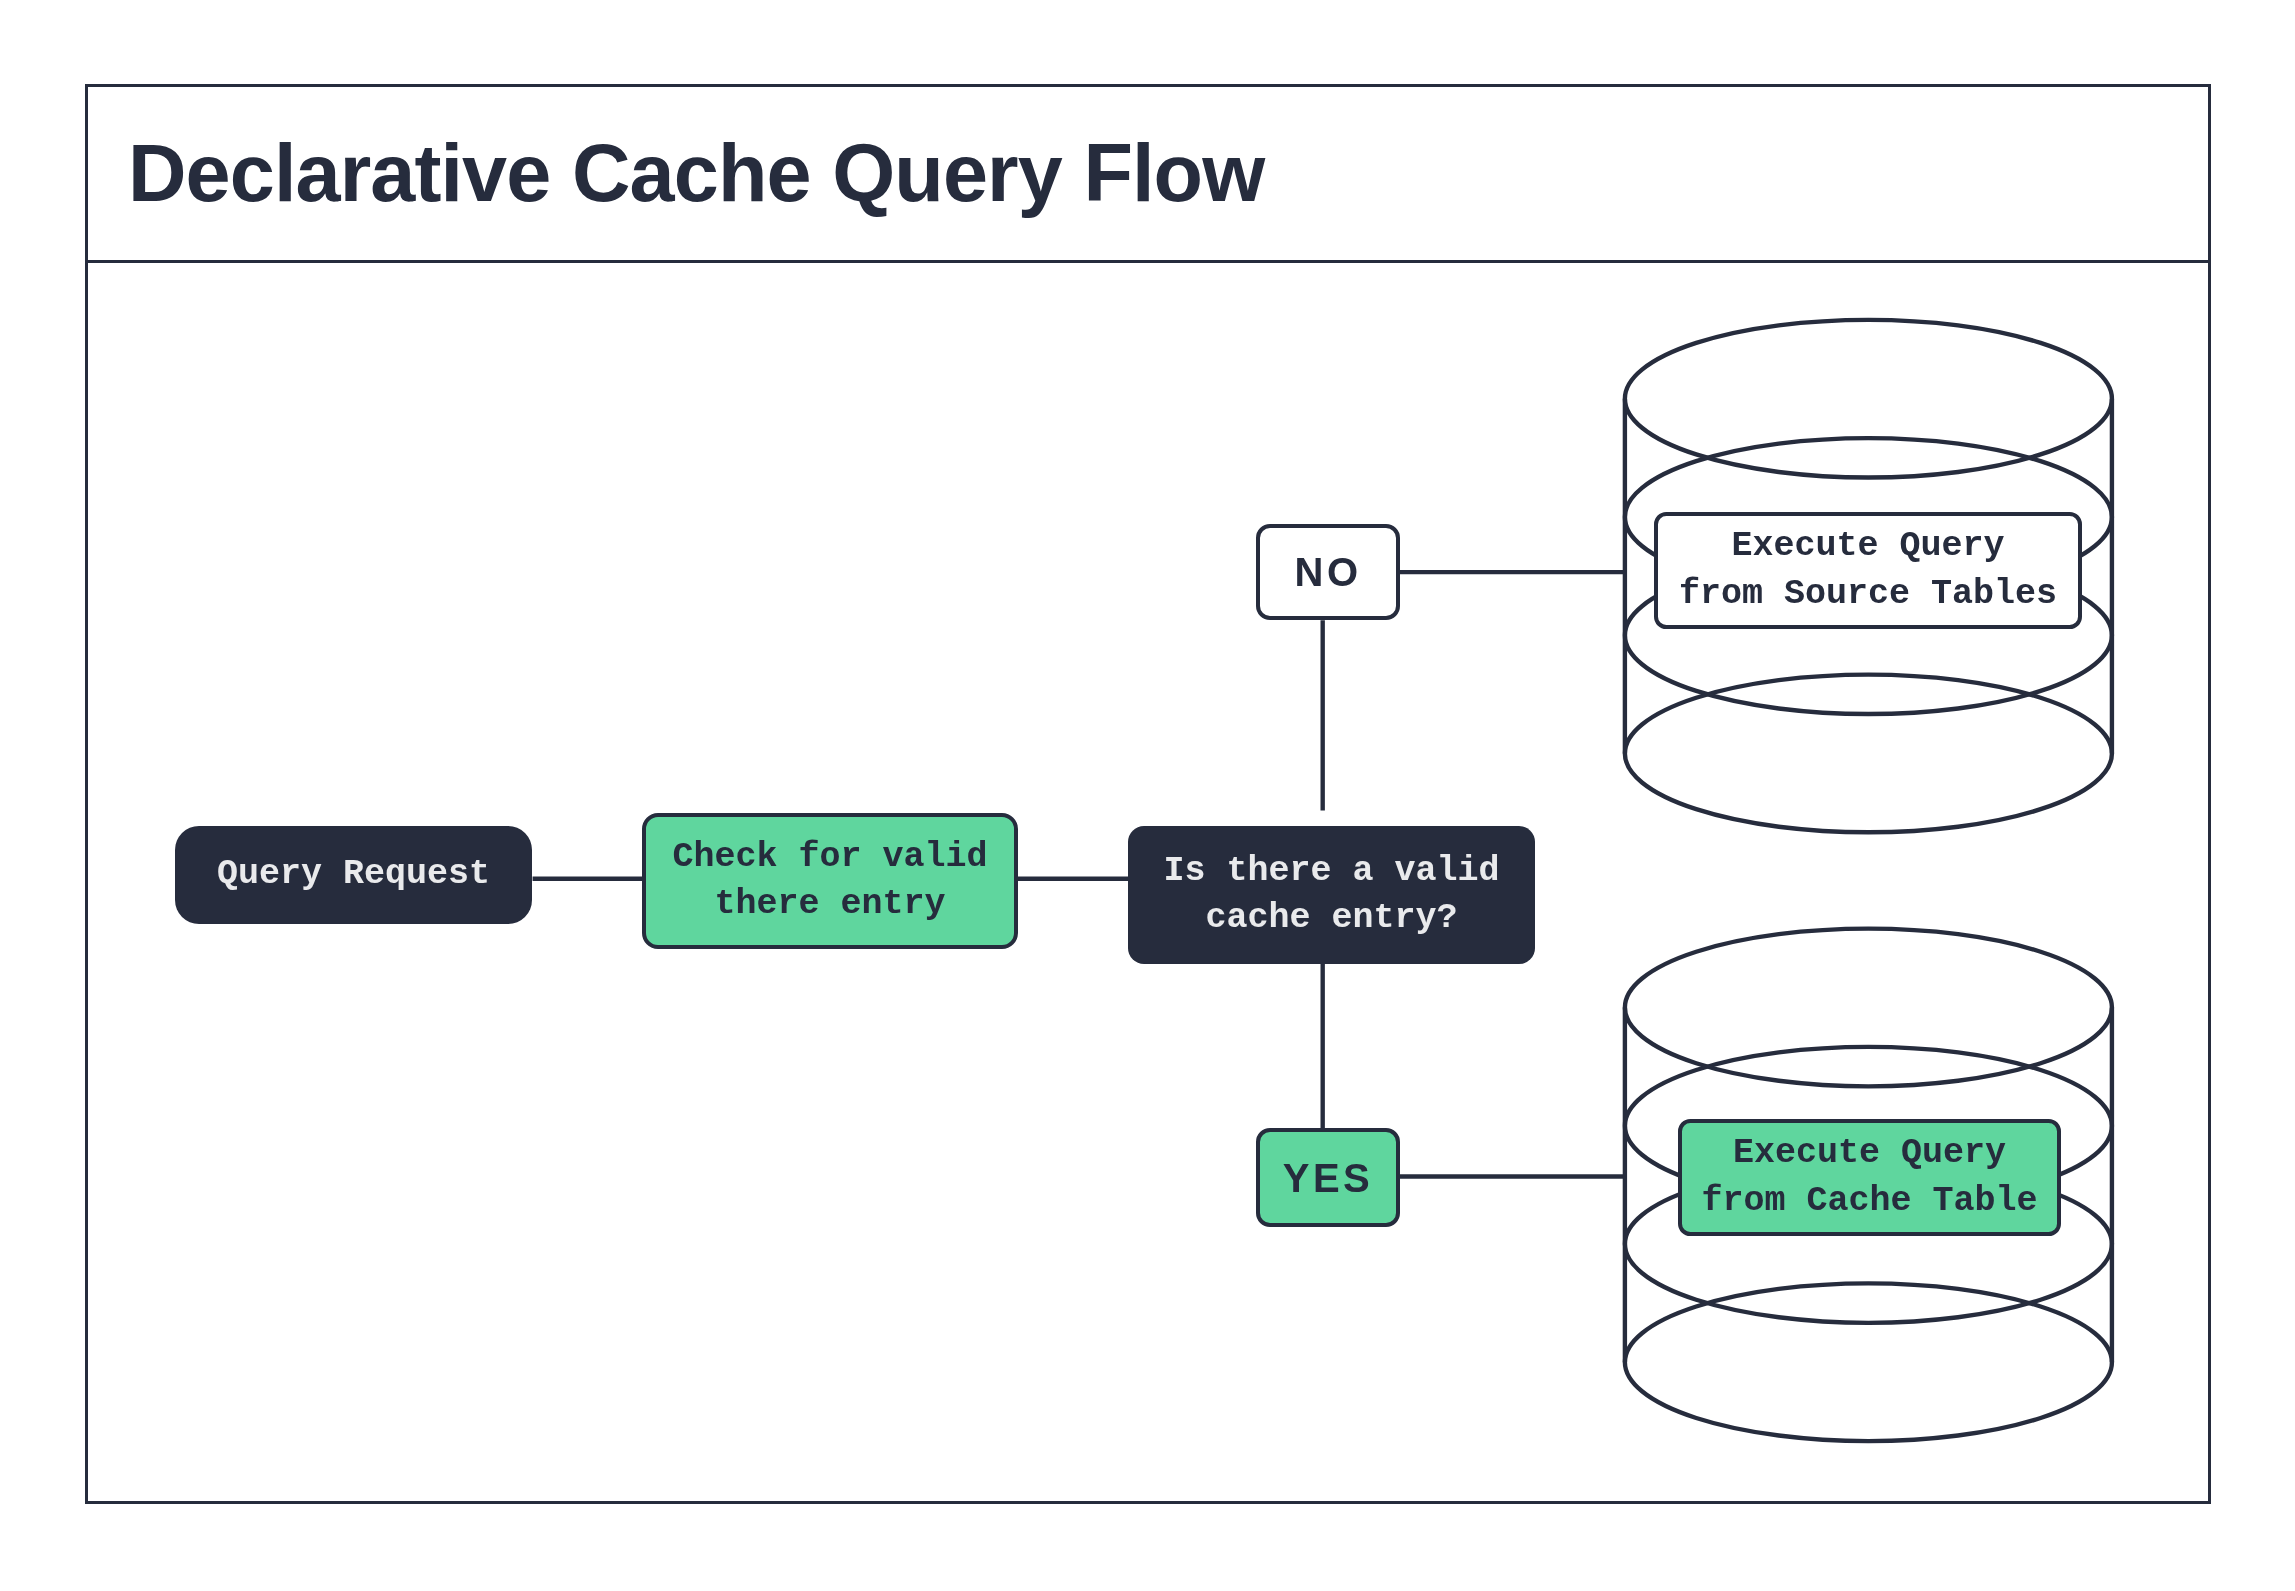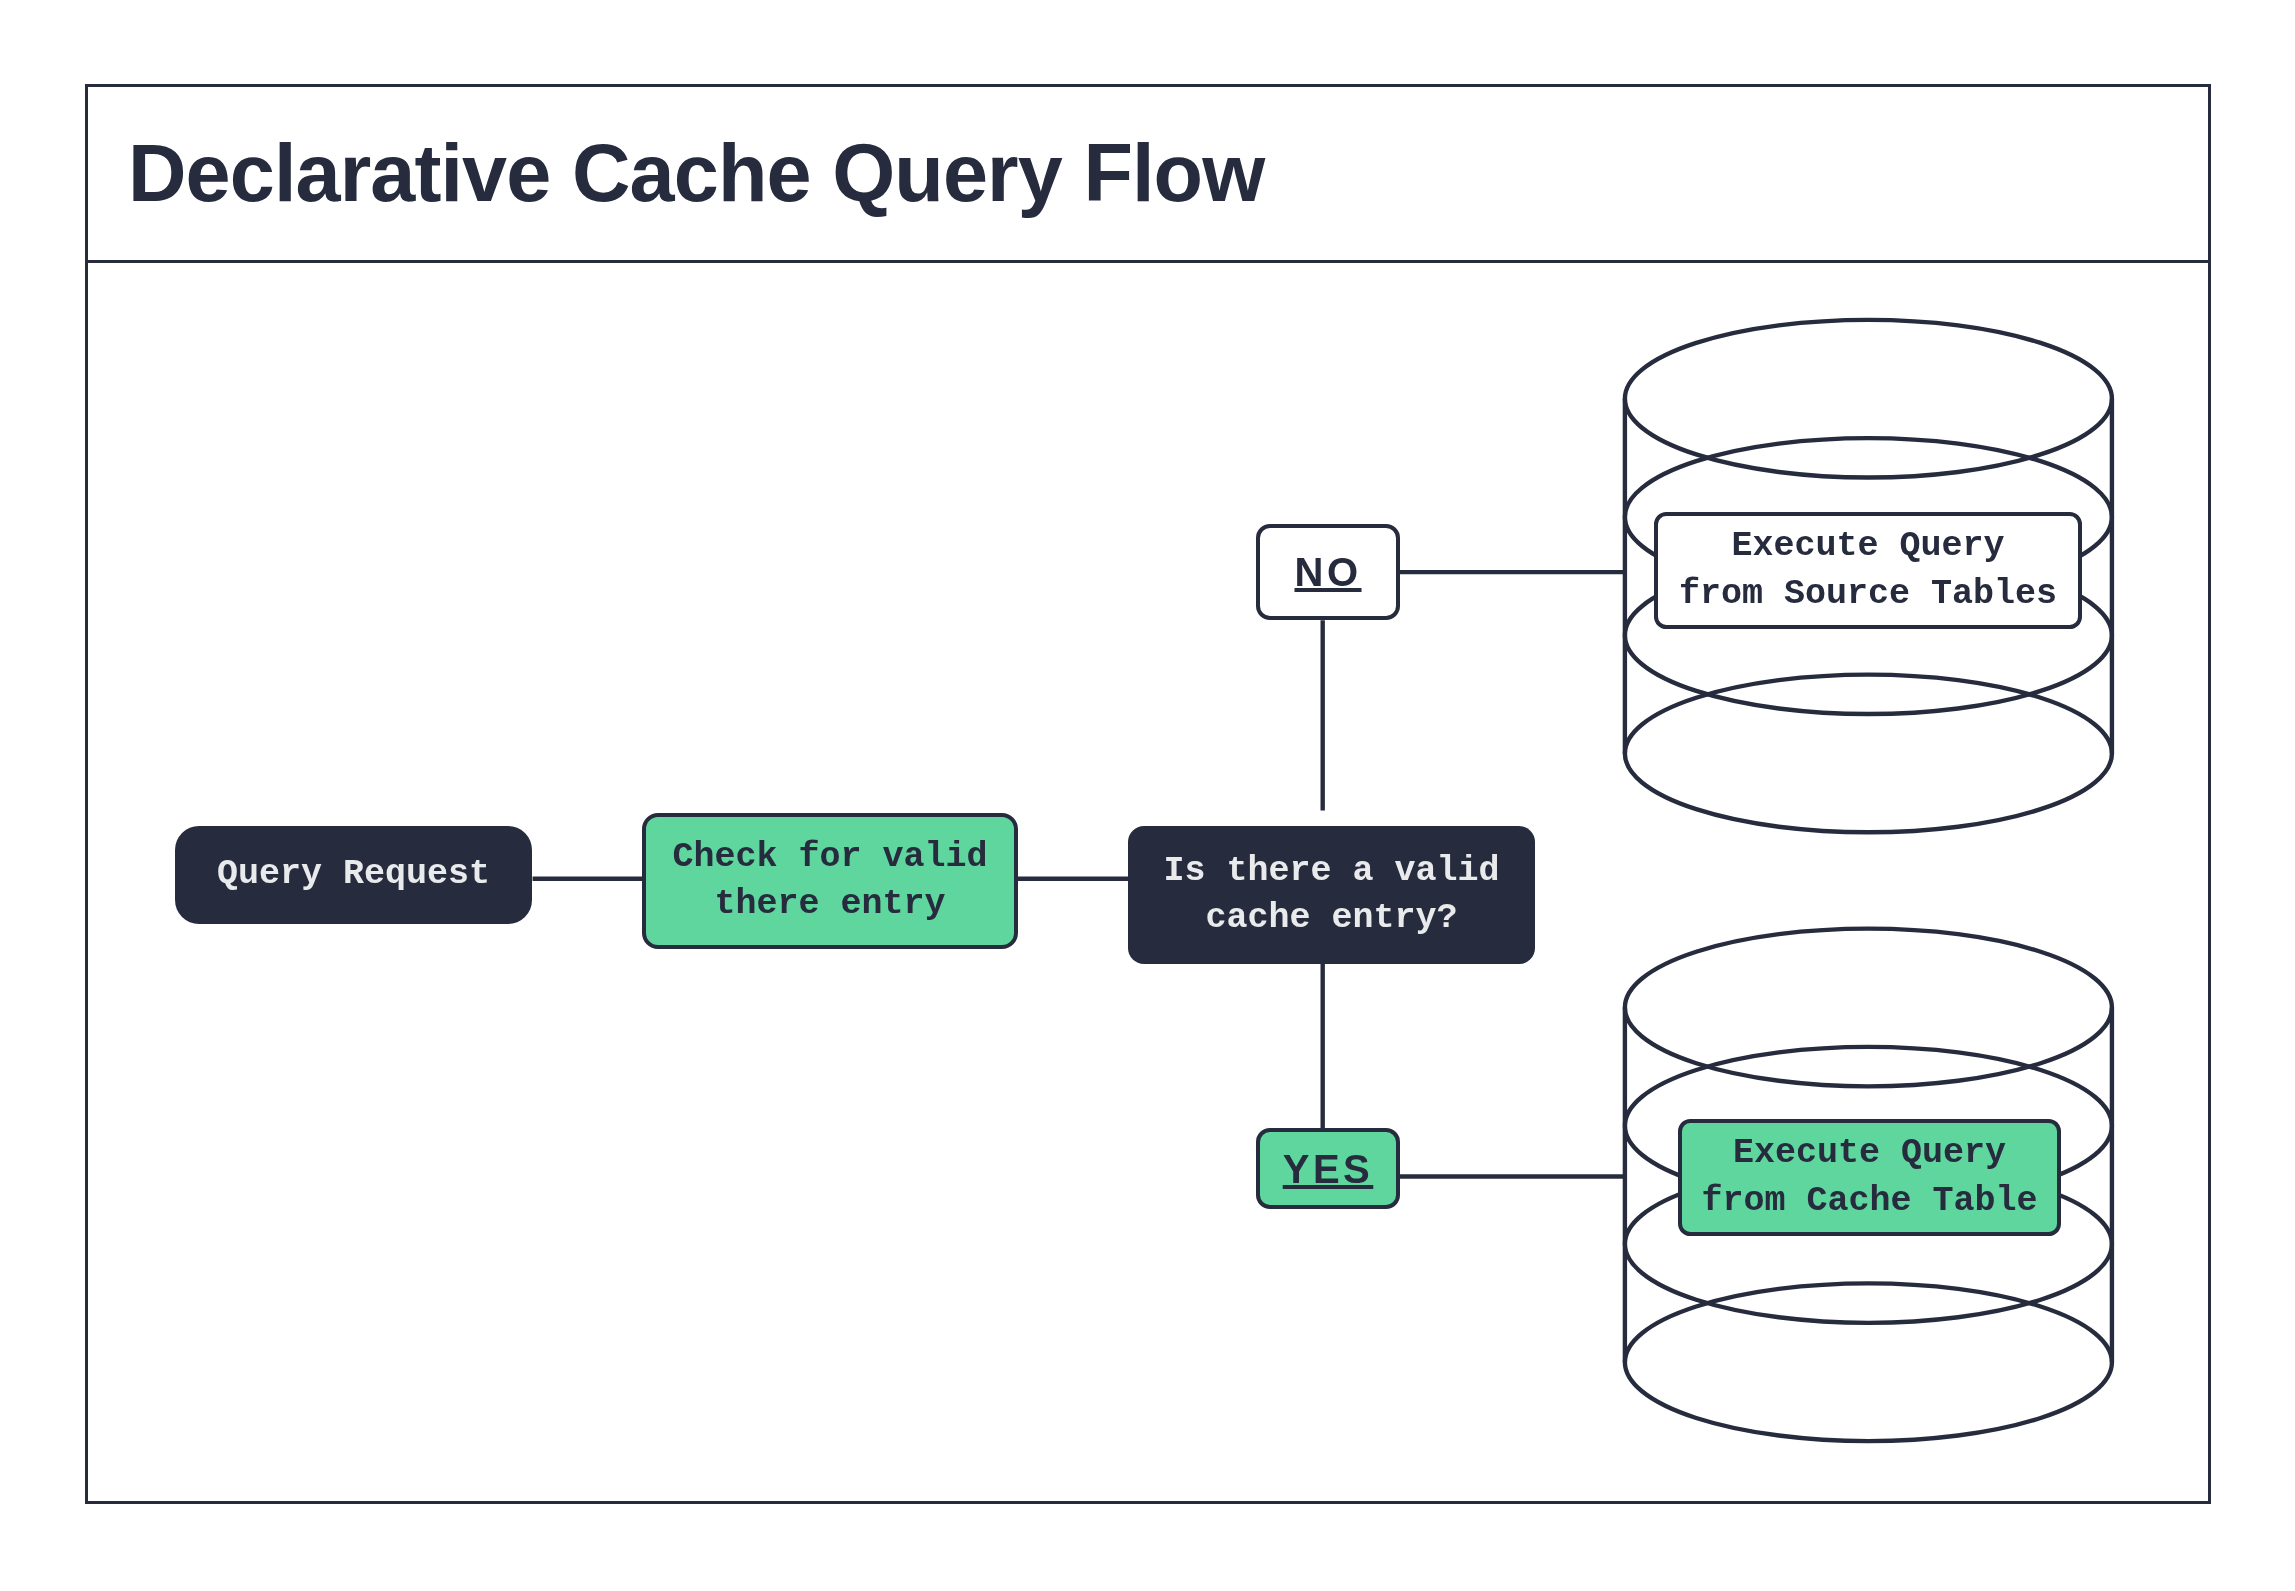--- a/index.html
+++ b/index.html
@@ -79,24 +79,23 @@
     border-radius: 16px;
     margin-top: 16px;
   }
   .node-no, .node-yes {
     font-family: "Liberation Sans", sans-serif;
     font-weight: bold;
     font-size: 40px;
     letter-spacing: 3.5px;
     border: 4.4px solid var(--dark);
     border-radius: 14px;
-    text-decoration: underline;
   }
   .node-no  { left: 1256px; top: 524px;  width: 144px; height: 96px; background: #FFFFFF; }
-  .node-yes { left: 1256px; top: 1128px; width: 144px; height: 81px; background: var(--green); }
+  .node-yes { left: 1256px; top: 1128px; width: 144px; height: 99px; background: var(--green); }
   .dblabel-source {
     left: 1654px; top: 512px; width: 428px; height: 117px;
     background: #FFFFFF;
     border: 4.4px solid var(--dark);
     border-radius: 12.3px;
   }
   .dblabel-cache {
     left: 1678px; top: 1119px; width: 383px; height: 117px;
     background: var(--green);
     border: 4.4px solid var(--dark);

